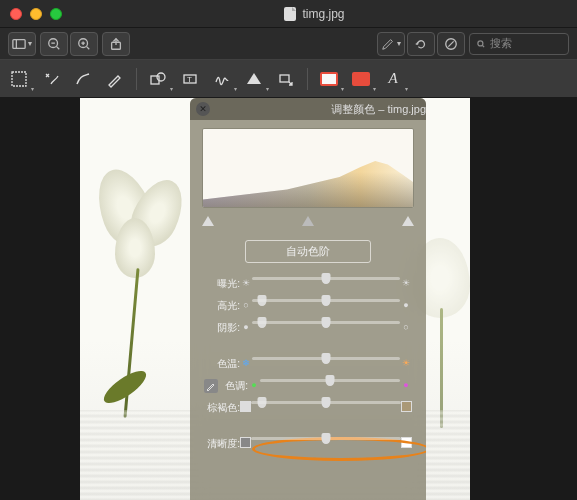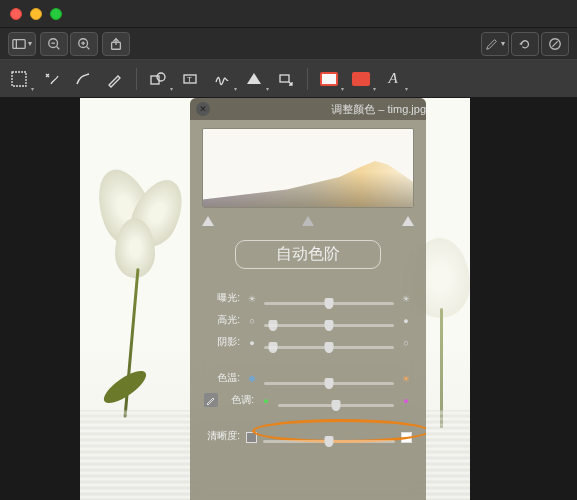--- a/index.html
+++ b/index.html
@@ -58,42 +58,46 @@
 
 .panel { position: absolute; left: 190px; top: 0; width: 236px; height: 100%; background: rgba(130,125,105,0.75); backdrop-filter: blur(8px); border-radius: 6px 6px 0 0; overflow: hidden; }
 .panel-header { height: 22px; background: rgba(70,68,58,0.6); display: flex; align-items: center; color: #ddd; font-size: 11px; position: relative; }
 .panel-close { position: absolute; left: 6px; width: 14px; height: 14px; border-radius: 50%; background: #555; color: #222; display: flex; align-items: center; justify-content: center; font-size: 9px; cursor: pointer; }
 .panel-title { flex: 1; text-align: right; }
 .histogram { margin: 8px 12px; height: 80px; background: #faf8f2; border: 1px solid #8a8878; border-radius: 2px; position: relative; overflow: hidden; }
 .histo-curve { position: absolute; bottom: 0; left: 0; right: 0; height: 50px; background: linear-gradient(to top, rgba(100,90,70,0.5), transparent 70%), linear-gradient(90deg, rgba(150,140,180,0.6) 0%, rgba(180,170,140,0.6) 50%, rgba(240,200,120,0.7) 75%, rgba(250,230,180,0.4) 100%); clip-path: polygon(0 100%, 0 85%, 40% 65%, 65% 40%, 75% 20%, 82% 8%, 88% 15%, 95% 35%, 100% 50%, 100% 100%); }
 .histo-handles { display: flex; justify-content: space-between; margin: 2px 12px 0; }
 .handle { width: 12px; height: 10px; background: #ddd; clip-path: polygon(50% 0, 100% 100%, 0 100%); }
 .handle.mid { background: #bbb; }
-.auto-btn, .reset-btn { display: block; margin: 14px auto; padding: 3px 40px; border: 1px solid rgba(255,255,255,0.6); background: transparent; color: #eee; font-size: 16px; border-radius: 10px; cursor: pointer; }
+.auto-btn, .reset-btn { display: block; margin: 14px auto; padding: 3px 40px; border: 1px solid rgba(255,255,255,0.6); background: transparent; color: #eee; font-size: 11px; border-radius: 3px; cursor: pointer; }
 .sliders { padding: 0 14px; }
-.slider-row { display: flex; align-items: flex-end; height: 22px; gap: 6px; }
+.slider-row { display: flex; align-items: flex-start; height: 22px; }
 .slider-label { width: 36px; text-align: right; color: #eee; font-size: 10px; }
 .slider-ico { width: 12px; height: 12px; display: flex; align-items: center; justify-content: center; color: #ddd; font-size: 9px; flex-shrink: 0; }
 .slider-ico.box { width: 11px; height: 11px; border: 1px solid #ddd; background: linear-gradient(45deg, #333 50%, #ccc 50%); }
 .slider-track { flex: 1; height: 3px; background: rgba(255,255,255,0.4); border-radius: 2px; position: relative; cursor: pointer; }
 .slider-thumb { position: absolute; top: -4px; width: 9px; height: 11px; background: #ddd; border-radius: 2px 2px 50% 50%; transform: translateX(-50%); }
 .slider-thumb.secondary { background: #e8e8e8; opacity: 0.85; }
 .gap { height: 14px; }
 .highlight-oval { position: absolute; border: 3px solid #e8821a; border-radius: 50%; left: 48px; width: 178px; height: 24px; pointer-events: none; }
 .picker { width: 14px; height: 14px; background: #888; border-radius: 2px; display: flex; align-items: center; justify-content: center; color: #ddd; flex-shrink: 0; margin-right: 2px; }
 </style>
 </head>
 <body>
 
 <div class="titlebar">
   <div class="traffic">
     <div class="dot red"></div>
     <div class="dot yellow"></div>
     <div class="dot green"></div>
   </div>
+  <div class="title-center">
+    <span class="doc-icon"></span>
+    <span>timg.jpg</span>
+  </div>
 </div>
 
 <div class="toolbar1">
   <div class="tb-group">
     <div class="tb-btn">
         <svg viewBox="0 0 16 16" fill="none" stroke="currentColor" stroke-width="1.5">
           <rect x="1" y="3" width="14" height="10" rx="1"></rect>
           <line x1="5" y1="3" x2="5" y2="13"></line>
         </svg>
         <span class="chev">▾</span>
@@ -138,20 +142,27 @@
           <path d="M4 8a4 4 0 1 1 1 3"></path>
           <polyline points="2,8 4,8 4,6"></polyline>
         </svg>
       </div>
     <div class="tb-btn dark">
         <svg viewBox="0 0 16 16" fill="none" stroke="currentColor" stroke-width="1.5">
           <circle cx="8" cy="8" r="6"></circle>
           <path d="M5 11l6-6"></path>
         </svg>
       </div>
+  </div>
+  <div class="search-box">
+    <svg viewBox="0 0 16 16" fill="none" stroke="currentColor" stroke-width="2">
+        <circle cx="7" cy="7" r="4"></circle>
+        <line x1="10" y1="10" x2="13" y2="13"></line>
+      </svg>
+    <span>搜索</span>
   </div>
 </div>
 
 <div class="toolbar2">
   <div class="tool-icon">
       <svg viewBox="0 0 18 18" fill="none" stroke="currentColor" stroke-width="1.3" stroke-dasharray="2,1">
         <rect x="2" y="2" width="14" height="14"></rect>
       </svg>
       <span class="tiny-chev">▾</span>
     </div>
@@ -291,20 +302,29 @@
               <path d="M3 11l6-6 1 1-6 6z"></path>
             </svg>
           </span>
         <span class="slider-label" style="width:28px">色调:</span>
         <span class="slider-ico" style="color:#5d5">●</span>
         <div class="slider-track">
             <div class="slider-thumb" style="left:50%"></div>
           </div>
         <span class="slider-ico" style="color:#d5d">●</span>
       </div>
+      <div class="slider-row">
+        <span class="slider-label">棕褐色:</span>
+        <span class="slider-ico box" style="background:#ddd"></span>
+        <div class="slider-track">
+            <div class="slider-thumb secondary" style="left:7%"></div>
+            <div class="slider-thumb" style="left:50%"></div>
+          </div>
+        <span class="slider-ico box" style="background:#a97"></span>
+      </div>
       <div class="gap"></div>
       <div class="slider-row" style="position:relative">
         <div class="highlight-oval"></div>
         <span class="slider-label">清晰度:</span>
         <span class="slider-ico box" style="background:#888"></span>
         <div class="slider-track">
             <div class="slider-thumb" style="left:50%"></div>
           </div>
         <span class="slider-ico box" style="background:#fff"></span>
       </div>

